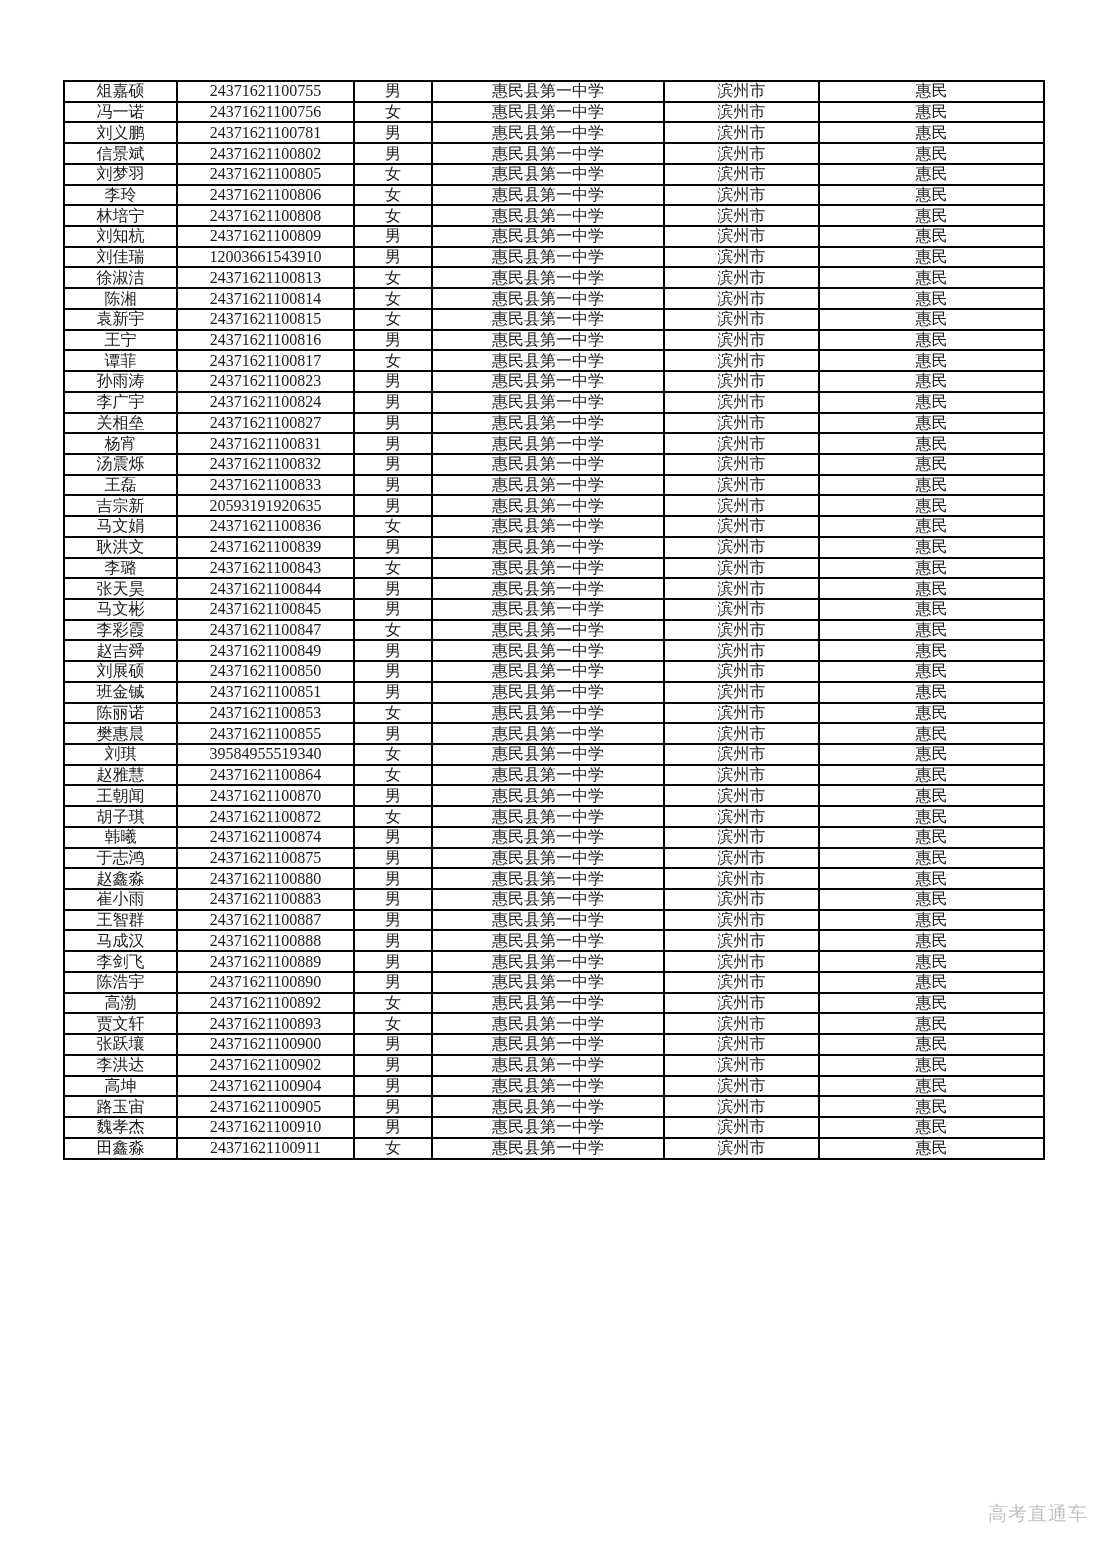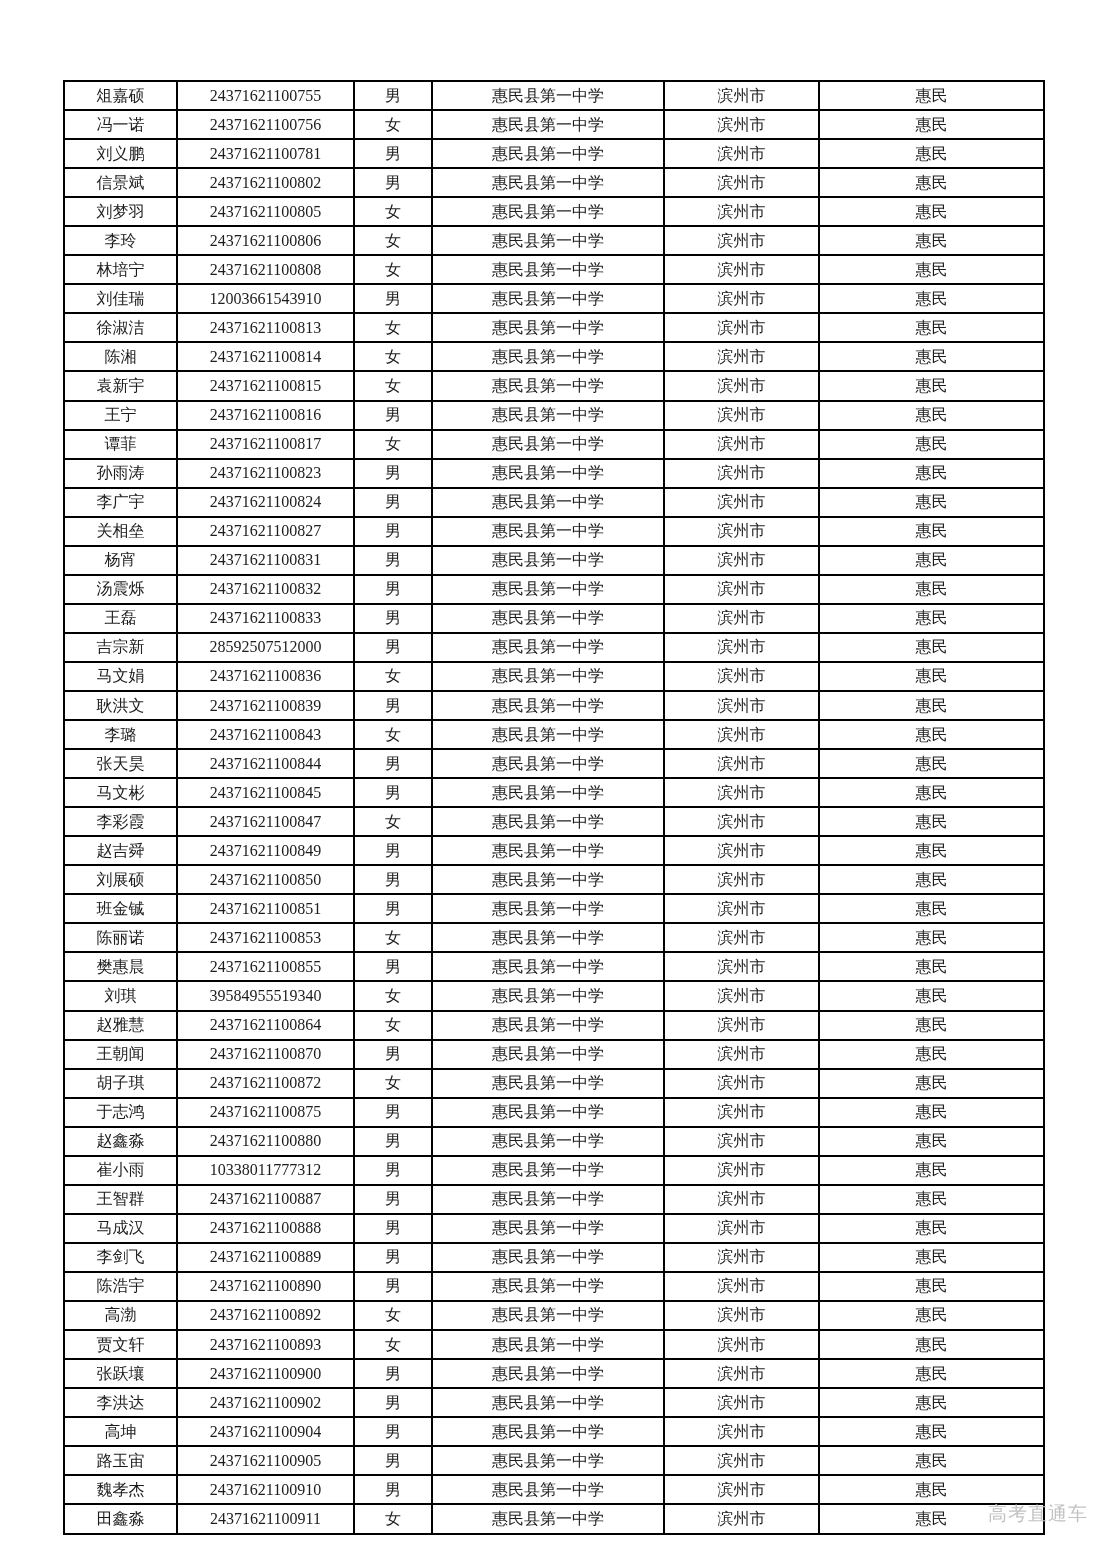--- a/index.html
+++ b/index.html
@@ -13,21 +13,21 @@
     height: 1559px;
     background: #ffffff;
     overflow: hidden;
     font-family: "Liberation Serif", "DejaVu Serif", serif;
   }
   table.roster {
     position: absolute;
     left: 63px;
     top: 80px;
     width: 980px;
-    height: 1455px;
+    height: 1080px;
     border-collapse: collapse;
     table-layout: fixed;
   }
   table.roster td {
     border: 2px solid #000000;
     text-align: center;
     vertical-align: middle;
     font-size: 16px;
     line-height: 1;
     color: #1c1c1c;
@@ -115,20 +115,28 @@
         </tr>
         <tr>
           <td>林培宁</td>
           <td>24371621100808</td>
           <td>女</td>
           <td>惠民县第一中学</td>
           <td>滨州市</td>
           <td>惠民</td>
         </tr>
         <tr>
+          <td>刘知杭</td>
+          <td>24371621100809</td>
+          <td>男</td>
+          <td>惠民县第一中学</td>
+          <td>滨州市</td>
+          <td>惠民</td>
+        </tr>
+        <tr>
           <td>刘佳瑞</td>
           <td>12003661543910</td>
           <td>男</td>
           <td>惠民县第一中学</td>
           <td>滨州市</td>
           <td>惠民</td>
         </tr>
         <tr>
           <td>徐淑洁</td>
           <td>24371621100813</td>
@@ -212,21 +220,21 @@
         <tr>
           <td>王磊</td>
           <td>24371621100833</td>
           <td>男</td>
           <td>惠民县第一中学</td>
           <td>滨州市</td>
           <td>惠民</td>
         </tr>
         <tr>
           <td>吉宗新</td>
-          <td>28592507512000</td>
+          <td>20593191920635</td>
           <td>男</td>
           <td>惠民县第一中学</td>
           <td>滨州市</td>
           <td>惠民</td>
         </tr>
         <tr>
           <td>马文娟</td>
           <td>24371621100836</td>
           <td>女</td>
           <td>惠民县第一中学</td>
@@ -339,38 +347,46 @@
         </tr>
         <tr>
           <td>胡子琪</td>
           <td>24371621100872</td>
           <td>女</td>
           <td>惠民县第一中学</td>
           <td>滨州市</td>
           <td>惠民</td>
         </tr>
         <tr>
+          <td>韩曦</td>
+          <td>24371621100874</td>
+          <td>男</td>
+          <td>惠民县第一中学</td>
+          <td>滨州市</td>
+          <td>惠民</td>
+        </tr>
+        <tr>
           <td>于志鸿</td>
           <td>24371621100875</td>
           <td>男</td>
           <td>惠民县第一中学</td>
           <td>滨州市</td>
           <td>惠民</td>
         </tr>
         <tr>
           <td>赵鑫淼</td>
           <td>24371621100880</td>
           <td>男</td>
           <td>惠民县第一中学</td>
           <td>滨州市</td>
           <td>惠民</td>
         </tr>
         <tr>
           <td>崔小雨</td>
-          <td>10338011777312</td>
+          <td>24371621100883</td>
           <td>男</td>
           <td>惠民县第一中学</td>
           <td>滨州市</td>
           <td>惠民</td>
         </tr>
         <tr>
           <td>王智群</td>
           <td>24371621100887</td>
           <td>男</td>
           <td>惠民县第一中学</td>

